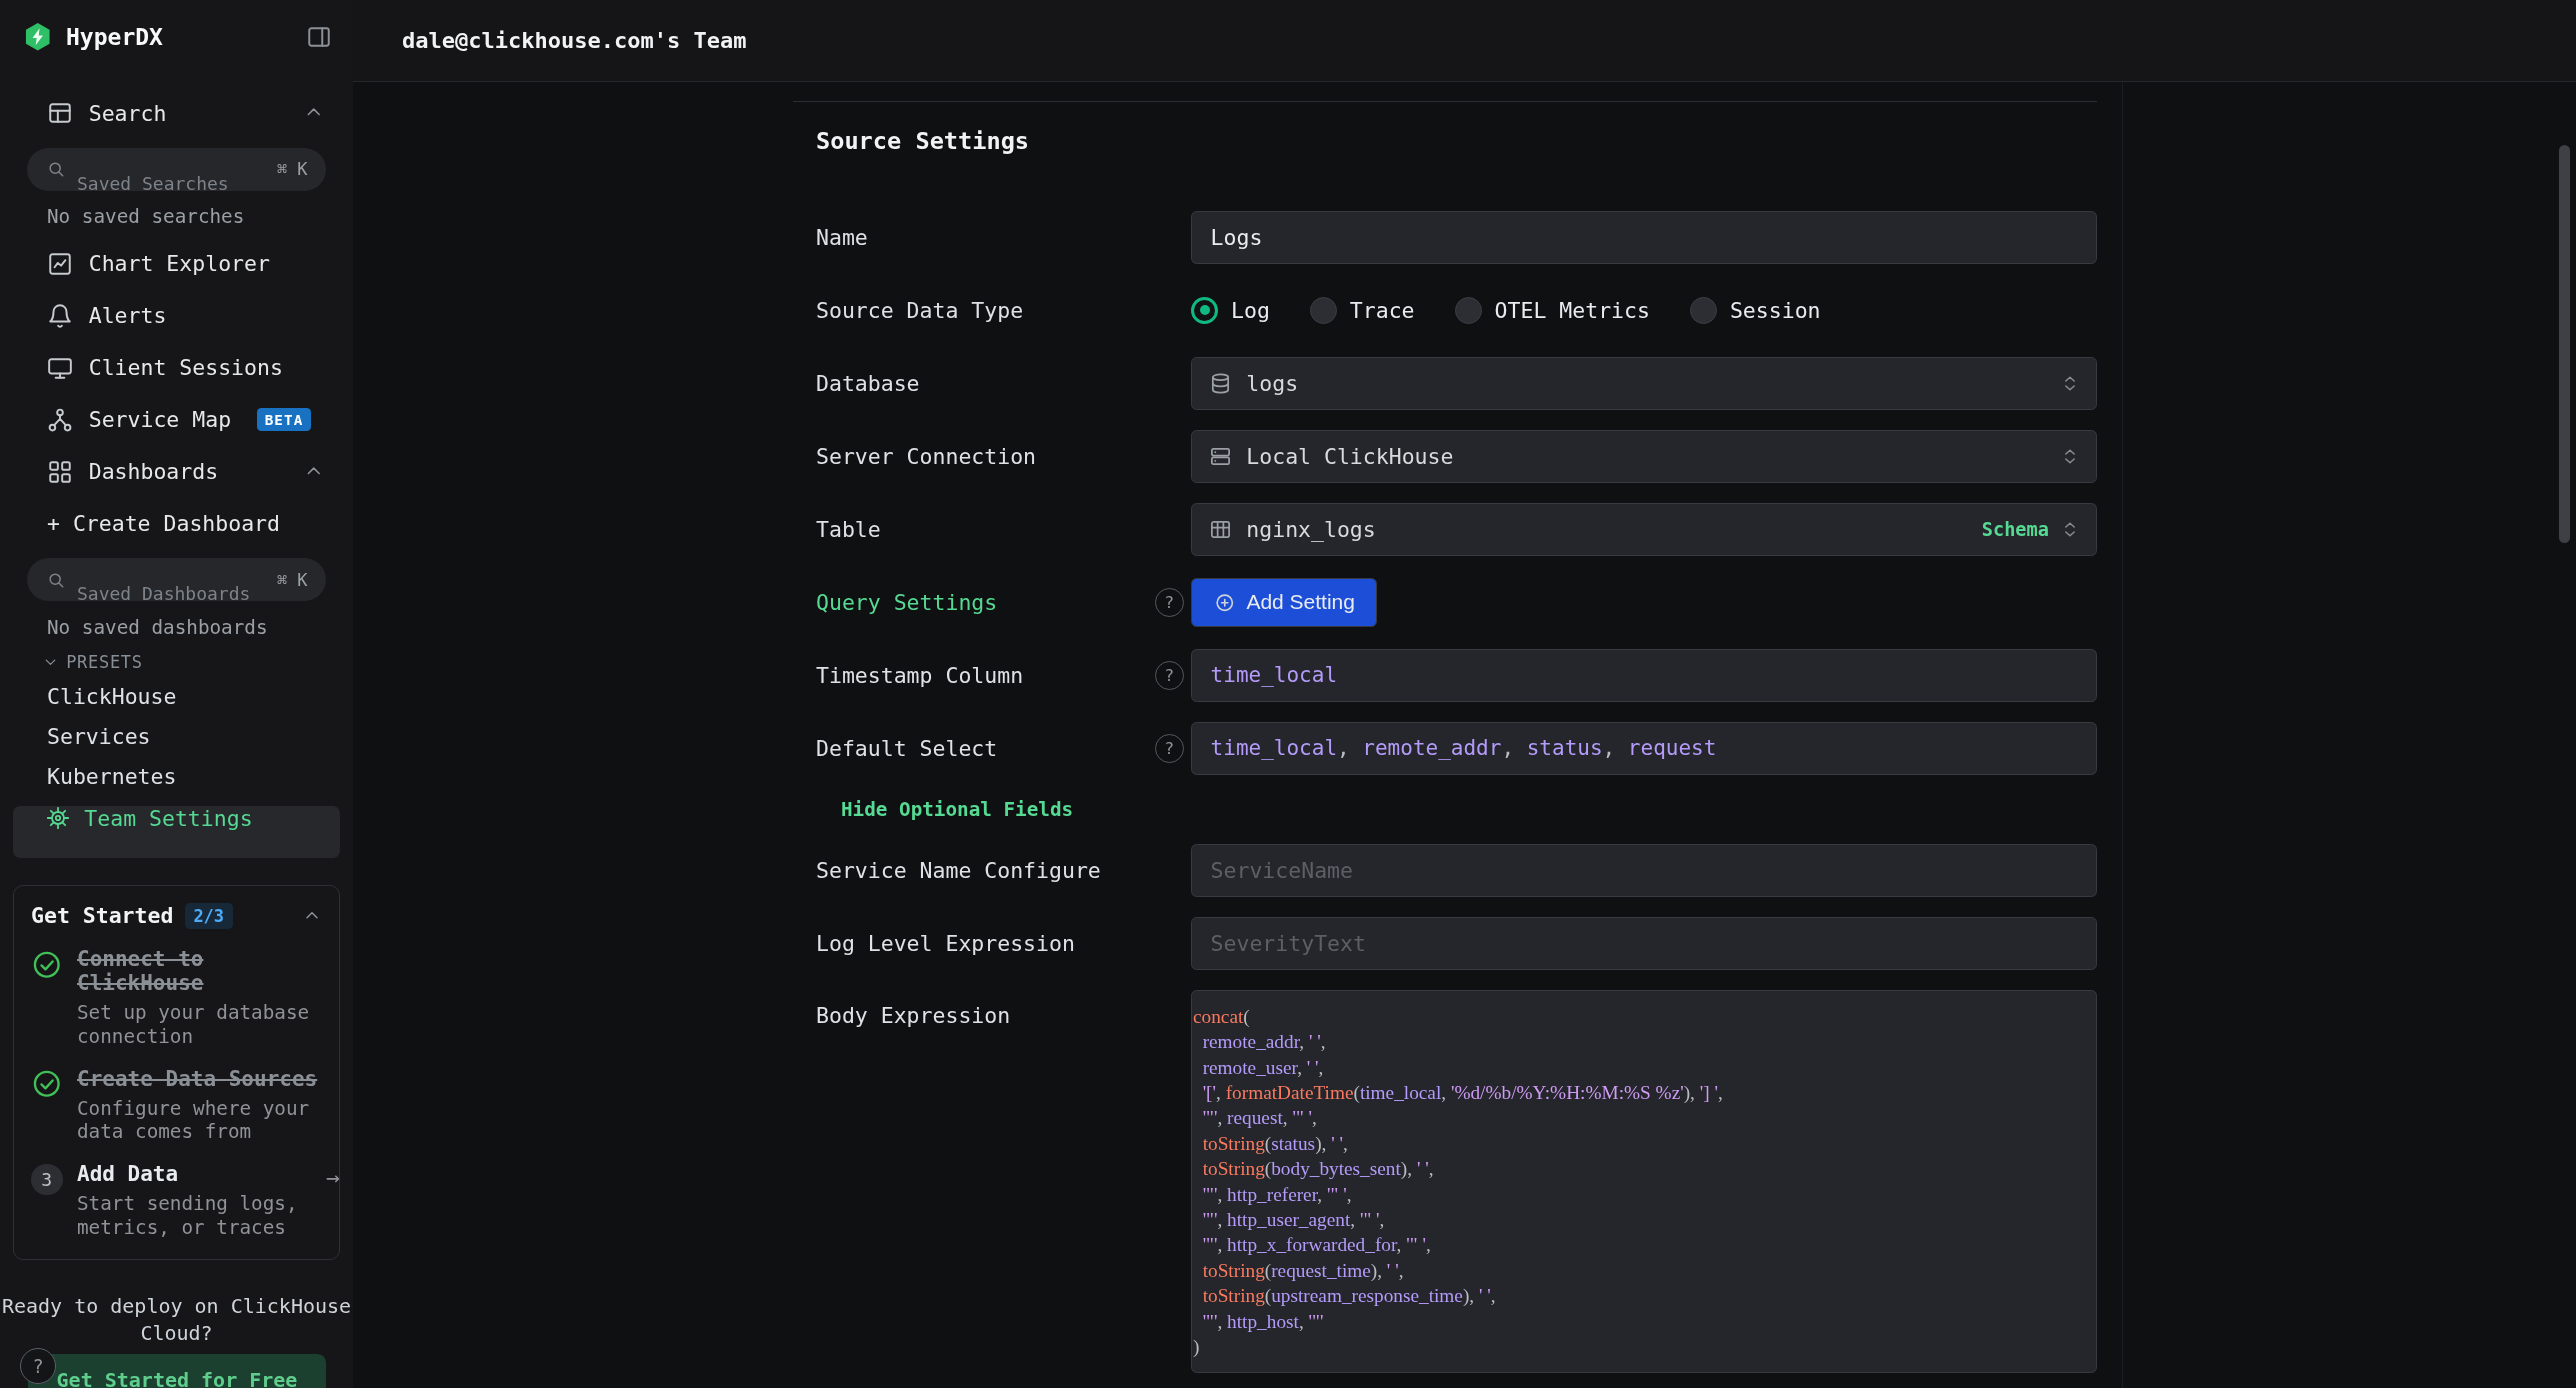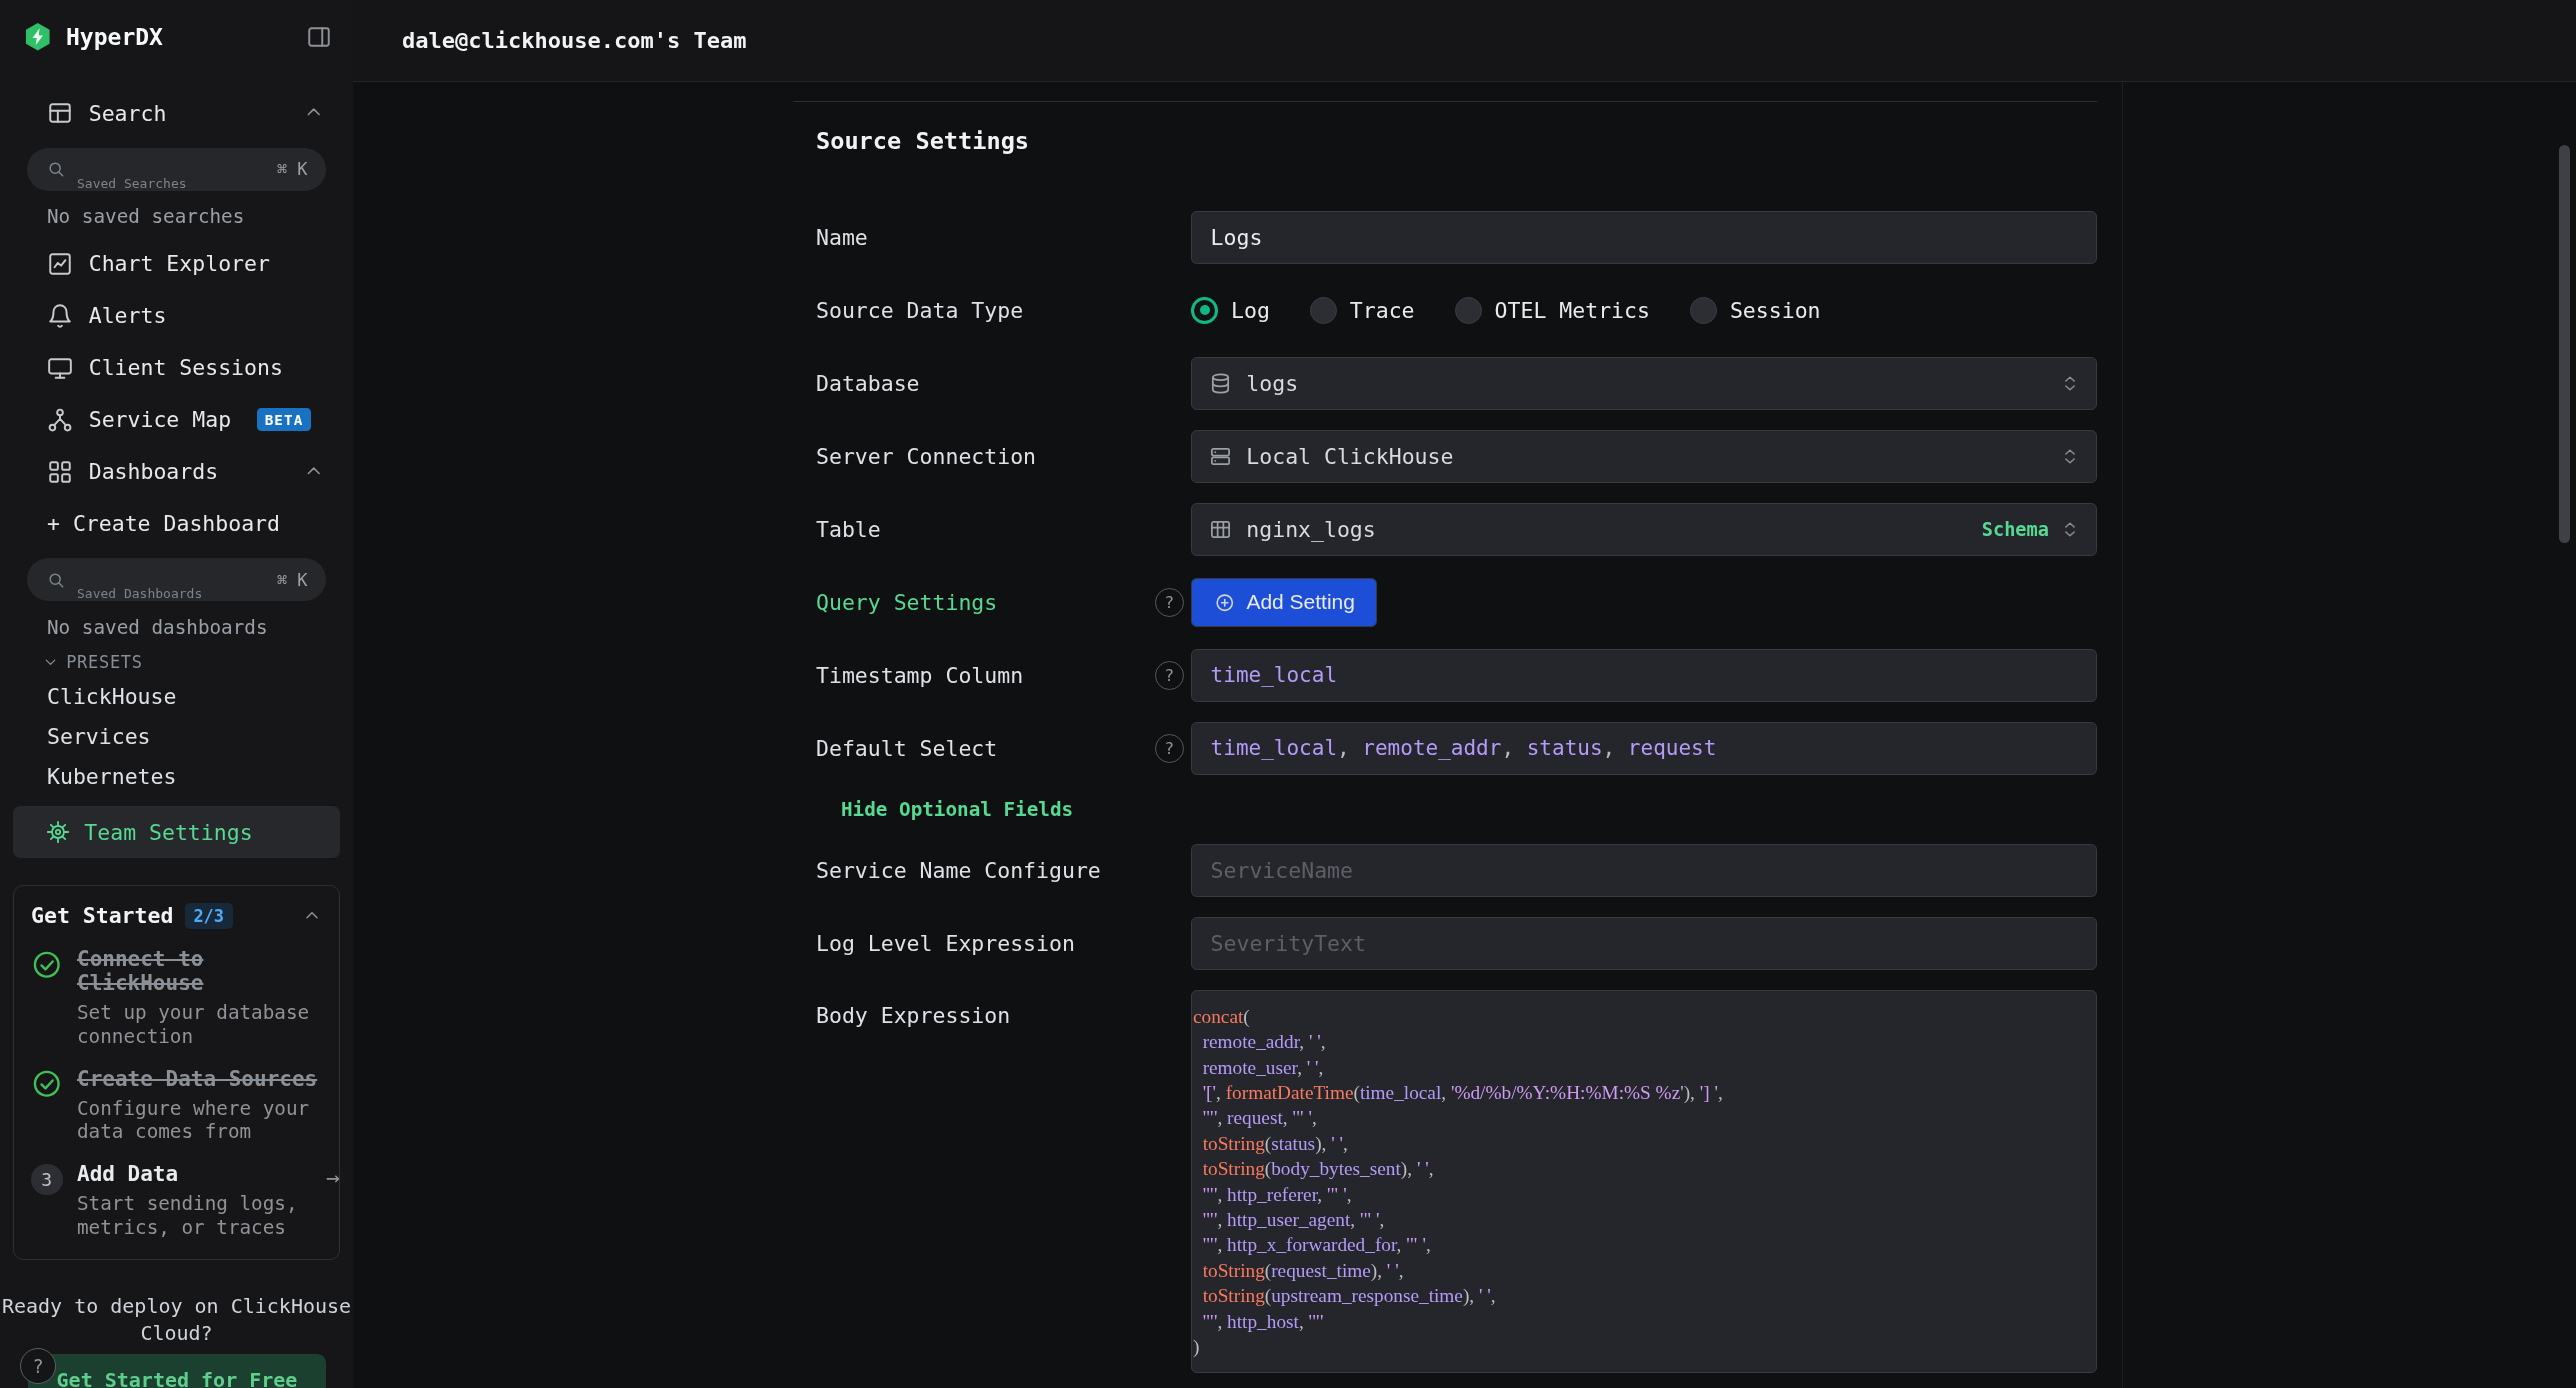--- a/index.html
+++ b/index.html
@@ -17,29 +17,29 @@
   .brand-name{font-size:23px;font-weight:bold;color:#f8f9fa;}
   .panel-toggle{color:#8d9198;}
   .sb-item{height:52px;display:flex;align-items:center;gap:15.7px;padding:0 29px 0 47px;font-size:21.5px;color:#e6e8ea;cursor:pointer;}
   .sb-item .nav-ic{color:#c7cacd;}
   .sb-item .lbl{flex:0 0 auto;}
   .sb-chevron{margin-left:auto;color:#8d9198;}
   .badge-beta{margin-left:10px;background:#1971c2;color:#fff;font-size:14.3px;font-weight:bold;
               letter-spacing:1.1px;padding:3.6px 7.9px;border-radius:4.3px;}
   .sb-pill{margin:8.6px 27px 0 27px;height:43px;border-radius:21.5px;background:#26272b;display:flex;
            align-items:center;gap:11.4px;padding:0 18.6px;cursor:pointer;}
-  .sb-pill .pill-text{color:#7d838a;font-size:13px;flex:1;margin-top:28px;}
+  .sb-pill .pill-text{color:#7d838a;font-size:18px;flex:1;margin-top:28px;}
   .sb-pill .pill-kbd{color:#9aa0a6;font-size:17px;}
   .pill-ic{color:#7d838a;}
   .sb-empty{margin:14.3px 0 10px 47px;font-size:19.3px;color:#9aa0a6;}
   .sb-mini{margin:13px 0 4.3px 42px;display:flex;align-items:center;gap:7.2px;color:#868e96;
            font-size:17px;letter-spacing:0.7px;cursor:pointer;}
   .sb-preset{height:40px;display:flex;align-items:center;padding-left:47px;font-size:21.5px;color:#dee2e6;cursor:pointer;}
   .sb-active{margin:10px 13px 0 13px;height:52px;border-radius:7.2px;background:#26282b;display:flex;
-             align-items:center;gap:14.3px;padding:0 0 0 33px;font-size:21.5px;color:#56d992;cursor:pointer;}
+             gap:14.3px;padding:0 0 0 33px;font-size:21.5px;color:#56d992;cursor:pointer;}
 
   
   .gs-card{margin:27px 13px 0 13px;border:0.7px solid #2e3035;border-radius:10px;padding:17px 17px 20px 17px;}
   .gs-head{display:flex;align-items:center;cursor:pointer;}
   .gs-title{font-size:21.5px;font-weight:bold;color:#f1f3f5;}
   .gs-progress{margin-left:11.4px;background:rgba(34,139,230,.16);color:#4dabf7;font-size:17px;font-weight:bold;
                padding:2.9px 8.6px;border-radius:5px;}
   .gs-head .sb-chevron{margin-left:auto;}
   .gs-step{display:flex;gap:13px;margin-top:18.6px;}
   .gs-ic-col{flex:0 0 33px;padding-top:1.4px;}

